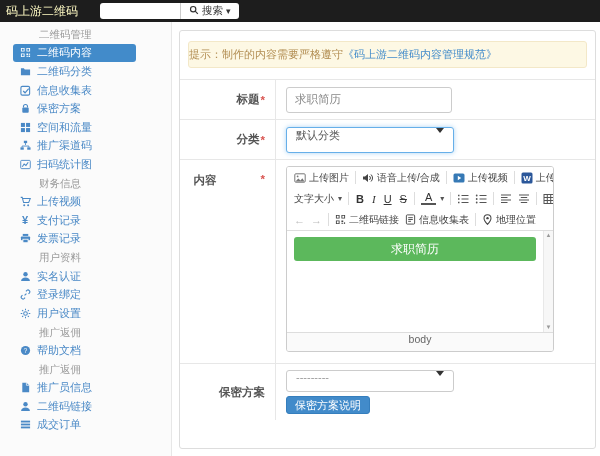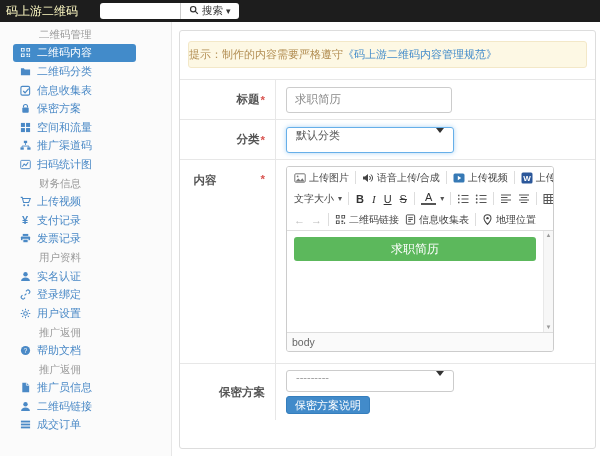--- a/index.html
+++ b/index.html
@@ -60,21 +60,21 @@
   .fmt.i { font-style:italic; font-family:"Liberation Serif","DejaVu Serif",serif; }
   .fmt.u { text-decoration:underline; }
   .fmt.s { text-decoration:line-through; }
   .fmt.a { border-bottom:2.5px solid #555; line-height:11px; }
   .mini-caret { font-size:8px; color:#555; margin-left:1px; }
   .arrow-btn { font-size:11px; color:#bbb; padding:0 3px; cursor:pointer; }
   .ebody { height:101px; position:relative; background:#fff; }
   .banner { position:absolute; left:7px; right:17px; top:6px; height:24px; background:#5cb85c; border-radius:3px; color:#fff; font-size:12px; text-align:center; line-height:24px; cursor:text; }
   .vscroll { position:absolute; right:0; top:0; bottom:0; width:10px; background:#f7f7f7; border-left:1px solid #e8e8e8; display:flex; flex-direction:column; justify-content:space-between; align-items:center; padding:1px 0; }
   .vscroll .sarrow { font-size:6px; color:#999; line-height:7px; cursor:pointer; }
-  .statusbar { height:19px; border-top:1px solid #ddd; background:#fafafa; display:flex; justify-content:space-between; align-items:center; padding:0 5px; font-size:10.5px; color:#666; }
+  .statusbar { height:19px; border-top:1px solid #ddd; background:#fafafa; display:flex; justify-content:space-between; align-items:center; padding:0 5px; font-size:10.5px; color:#666;flex-direction:column; }
   .status-right { display:flex; align-items:center; gap:3px; }
   .grip { font-size:7px; color:#bbb; cursor:nwse-resize; }
 </style>
 </head>
 <body>
 
 <div class="app">
 
   <header class="navbar">
     <a class="brand">码上游二维码</a>

